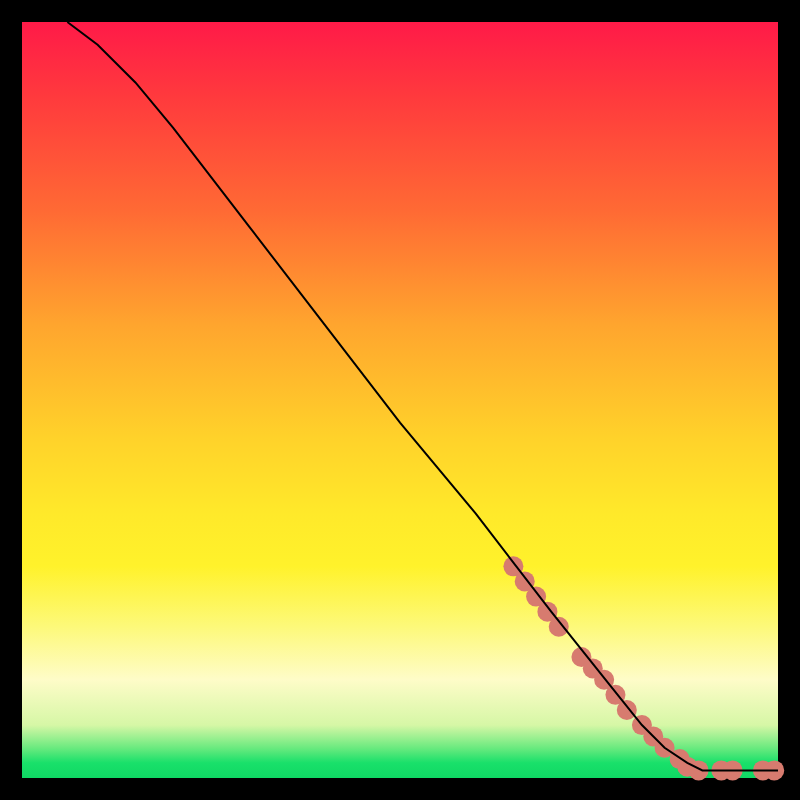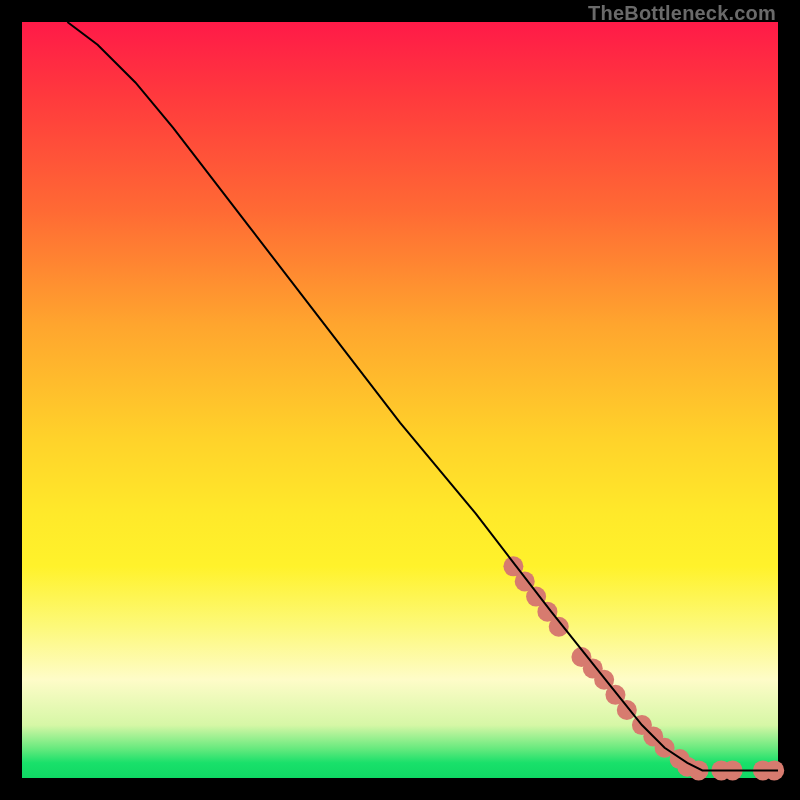--- a/index.html
+++ b/index.html
@@ -58,21 +58,20 @@
     width: 756px;
     height: 756px;
     overflow: visible;
   }
 </style>
 </head>
 <body>
 
 <div class="frame">
   <div class="plot"></div>
-  <div class="watermark">TheBottleneck.com</div>
   <svg class="curve" viewBox="0 0 100 100" preserveAspectRatio="none">
     <g>
         <circle cx="65.00" cy="72.00" r="1.323" fill="#d77b6f"></circle>
         <circle cx="66.50" cy="74.00" r="1.323" fill="#d77b6f"></circle>
         <circle cx="68.00" cy="76.00" r="1.323" fill="#d77b6f"></circle>
         <circle cx="69.50" cy="78.00" r="1.323" fill="#d77b6f"></circle>
         <circle cx="71.00" cy="80.00" r="1.323" fill="#d77b6f"></circle>
         <circle cx="74.00" cy="84.00" r="1.323" fill="#d77b6f"></circle>
         <circle cx="75.50" cy="85.50" r="1.323" fill="#d77b6f"></circle>
         <circle cx="77.00" cy="87.00" r="1.323" fill="#d77b6f"></circle>

